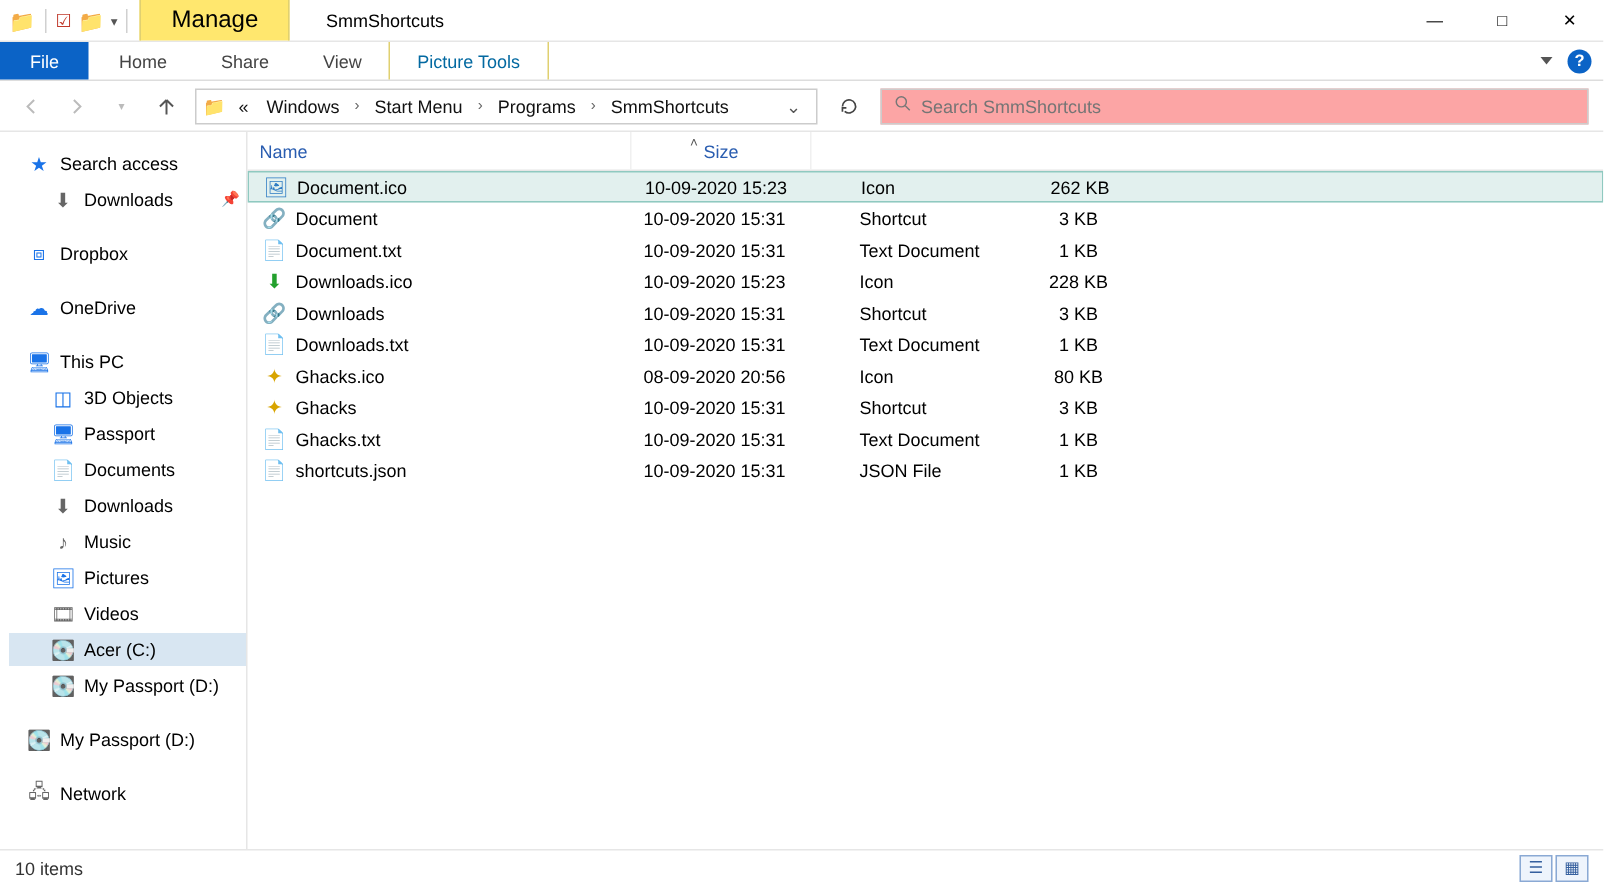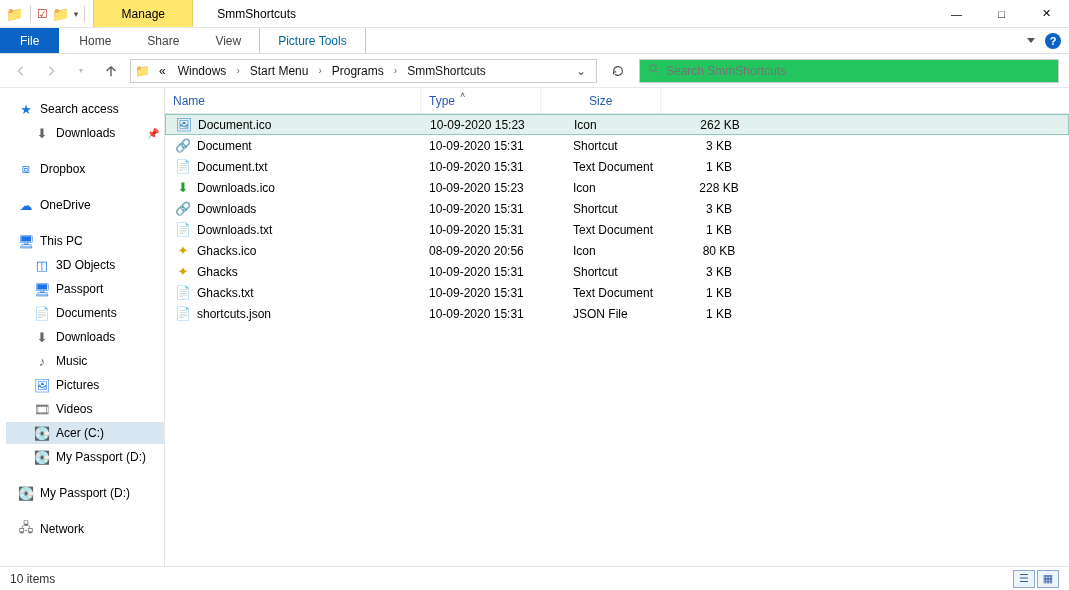--- a/index.html
+++ b/index.html
@@ -25,21 +25,21 @@
   }
   .qat {
     display: flex; align-items: center; gap: 4px; padding: 0 6px;
   }
   .qat .folder-glyph { width: 18px; text-align:center; font-size:14px; color:#e8b444; }
   .qat .sep { width:1px; height:16px; background:#d0d0d0; margin:0 2px;}
   .manage-tab {
     background: #ffe76e;
     padding: 0 4px;
     display:flex; align-items:center; justify-content:center;
-    font-size:12px; color:#000;
+    font-size:16px; color:#000;
     border-left:1px solid #e0d070; border-right:1px solid #e0d070;
     min-width:100px;
   }
   .title-text {
     display:flex; align-items:center;
     padding-left: 24px;
     flex:1;
     color:#000;
   }
   .winbtns { display:flex; }
@@ -104,21 +104,21 @@
   .crumb-part {
     display:flex; align-items:center; height:100%; padding:0 6px; color:#111;
   }
   .crumb-arrow { color:#666; padding:0 4px; font-size:10px;}
   .crumb-dd { margin-left:auto; padding-right:6px; color:#555;}
   .refresh {
     width:26px; height:24px; display:flex;align-items:center;justify-content:center;
     border:1px solid transparent; color:#444;
   }
   .searchbox {
-    width:420px; height:24px; border:1px solid #ccc; background:#22c55e;
+    width:472px; height:24px; border:1px solid #ccc; background:#fca5a5;
     display:flex; align-items:center; padding:0 8px; color:#888;
   }
   .searchbox input {
     border:none; outline:none; width:100%; font-size:12px; color:#000; background:transparent;
   }
   .searchbox .mag { margin-right:6px; color:#777;}
 
   
   .main {
     flex:1; display:flex; overflow:hidden;
@@ -336,21 +336,20 @@
     <div class="side-item">
       <span class="ico gray">🖧</span>
       <span>Network</span>
     </div>
   </div>
 
   <div class="filelist">
     <div class="colheaders">
       <span class="sort-ind">˄</span>
       <div class="col" style="width:256px;">Name</div>
-      <div class="col" style="width:120px;">Type</div>
       <div class="col" style="width:80px;margin-left:40px;">Size</div>
     </div>
     <div class="rows" id="rows-container">
 
     <div class="row sel">
           <div class="col-name">
             <span class="c-icon" style="color:#2f7cc4;">🖼</span>
             <span>Document.ico</span>
           </div>
           <div class="col-date">10-09-2020 15:23</div>

